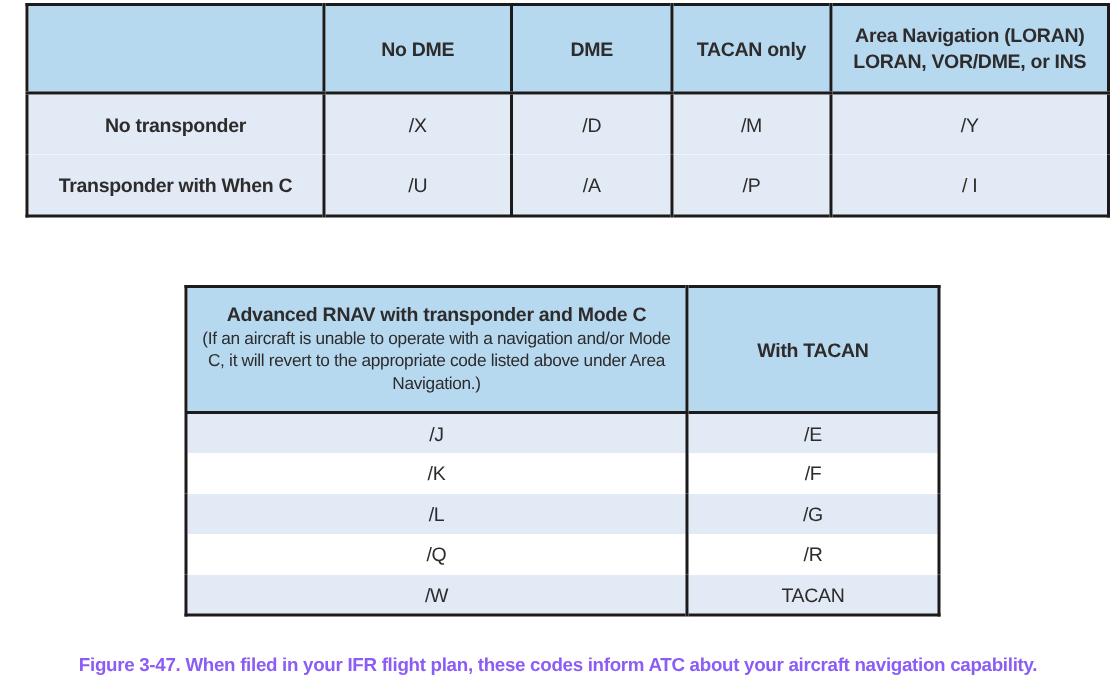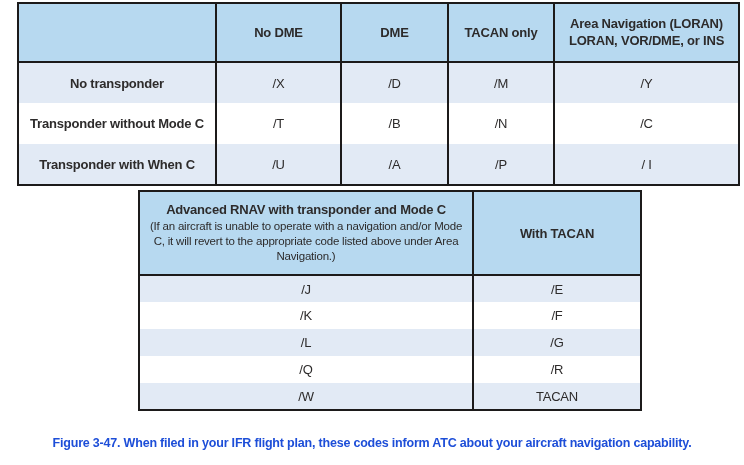--- a/index.html
+++ b/index.html
@@ -41,42 +41,42 @@
     height:59px;
   }
   #equipment-table td{font-size:13px;height:41px;}
   #equipment-table td.rowlabel{font-weight:bold;}
   #equipment-table td,#equipment-table th{border-left:2px solid var(--border);}
   #equipment-table td:first-child,#equipment-table th:first-child{border-left:none;}
   tr.blue td{background:var(--row-blue);}
   tr.white td{background:var(--row-white);}
   .hdr-line{line-height:1.25;}
   
-  #advanced-table{left:138px;top:190px;width:504px;}
+  #advanced-table{left:123px;top:190px;width:504px;}
   #advanced-table th{
     background:var(--header-blue);
     border-bottom:2px solid var(--border);
     height:84px;
     font-size:13px;font-weight:bold;
   }
   #advanced-table td{font-size:13px;height:27px;}
   #advanced-table td,#advanced-table th{border-left:2px solid var(--border);}
   #advanced-table td:first-child,#advanced-table th:first-child{border-left:none;}
   .adv-title{font-size:13px;font-weight:bold;margin-bottom:2px;}
   .adv-note{
     font-size:11.5px;font-weight:normal;line-height:1.3;
     max-width:318px;margin:0 auto;
   }
   
   #caption{
     position:absolute;left:0;top:436px;width:744px;
     text-align:center;
     font-size:12.5px;font-weight:bold;
     letter-spacing:-0.2px;
-    color:#1d4ed8;
+    color:#8b5cf6;
   }
 </style>
 </head>
 <body>
 
 <table id="equipment-table">
   <colgroup>
     <col style="width:198px">
       <col style="width:125px">
       <col style="width:107px">
@@ -95,27 +95,20 @@
       </th>
     </tr>
   </thead>
   <tbody>
     <tr class="blue">
       <td class="rowlabel">No transponder</td>
       <td>/X</td>
       <td>/D</td>
       <td>/M</td>
       <td>/Y</td>
-    </tr>
-    <tr class="white">
-      <td class="rowlabel">Transponder without Mode C</td>
-      <td>/T</td>
-      <td>/B</td>
-      <td>/N</td>
-      <td>/C</td>
     </tr>
     <tr class="blue">
       <td class="rowlabel">Transponder with When C</td>
       <td>/U</td>
       <td>/A</td>
       <td>/P</td>
       <td>/ I</td>
     </tr>
   </tbody>
 </table>

